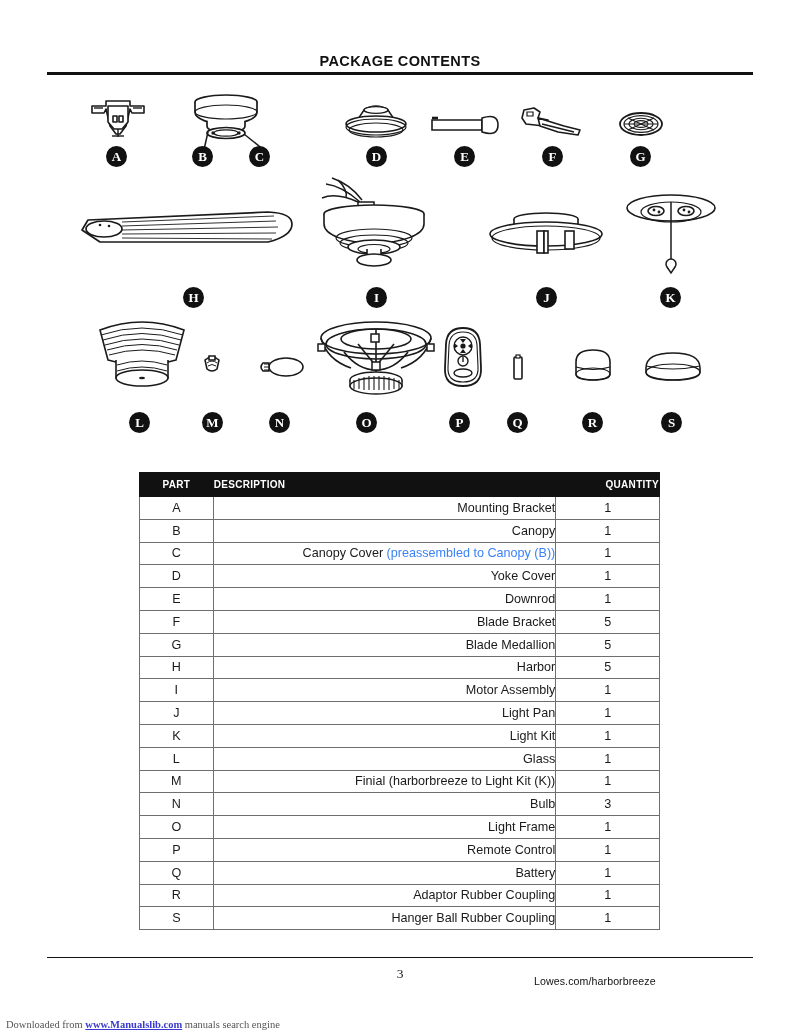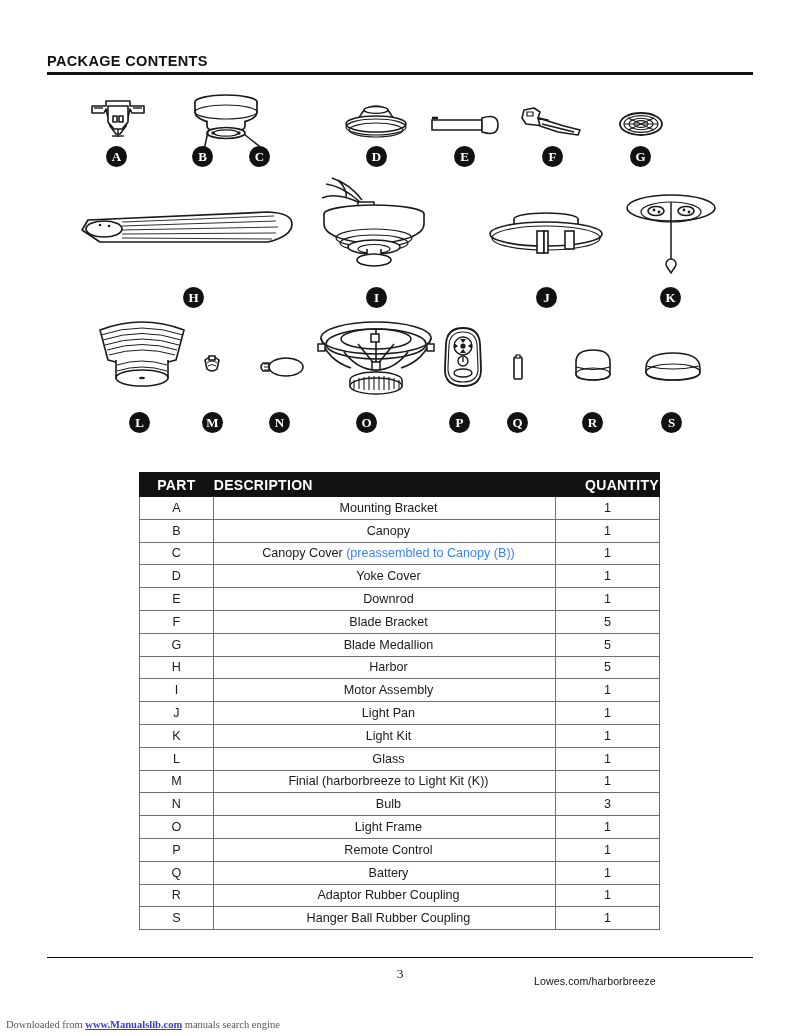--- a/index.html
+++ b/index.html
@@ -12,21 +12,21 @@
     overflow:hidden;
   }
   .page{position:absolute;left:0;top:0;width:800px;height:1036px;background:#fff;}
 
   
   .section-head{
     position:absolute;left:47px;top:53px;width:706px;
   }
   .section-head .title{
     font-size:14.5px;font-weight:bold;letter-spacing:.35px;
-    color:#111;line-height:17px;
+    color:#111;line-height:17px;text-align:center;
   }
   .section-head .rule{
     margin-top:2px;height:2.6px;background:#111;width:706px;
   }
 
   
   .parts-area{position:absolute;left:0;top:84px;width:800px;height:360px;}
   .part{position:absolute;}
   .part svg{display:block;overflow:visible;}
 
@@ -45,28 +45,28 @@
     border-collapse:collapse;
     font-size:12.6px;
   }
   .parts-table th,.parts-table td{
     border:1px solid #6f6f6f;
     padding:0;height:21.8px;
     vertical-align:middle;
   }
   .parts-table thead th{
     background:#111;color:#fff;border:1px solid #111;
-    font-weight:bold;font-size:14px;letter-spacing:.3px;
+    font-weight:bold;font-size:10px;letter-spacing:.3px;
     height:23px;
   }
   .col-part{width:73px;text-align:center;}
   .col-desc{width:343px;text-align:left;}
   .col-qty{width:103px;text-align:right;}
   .parts-table td.c-part{text-align:center;}
-  .parts-table td.c-desc{text-align:center;padding-left:8px;}
+  .parts-table td.c-desc{text-align:right;padding-left:8px;}
   .parts-table td.c-qty{text-align:center;}
   .note{color:#45bde0;}
 
   
   .footer-rule{position:absolute;left:47px;top:957px;width:706px;height:1.4px;background:#111;}
   .page-num{position:absolute;left:0;top:966px;width:800px;text-align:center;
             font-family:"Liberation Serif", serif;font-size:13.5px;color:#111;}
   .lowes{position:absolute;left:534px;top:975px;font-size:10.6px;color:#111;letter-spacing:.1px;}
   .hb-logo{
     position:absolute;left:659px;top:969px;width:96px;height:36px;

